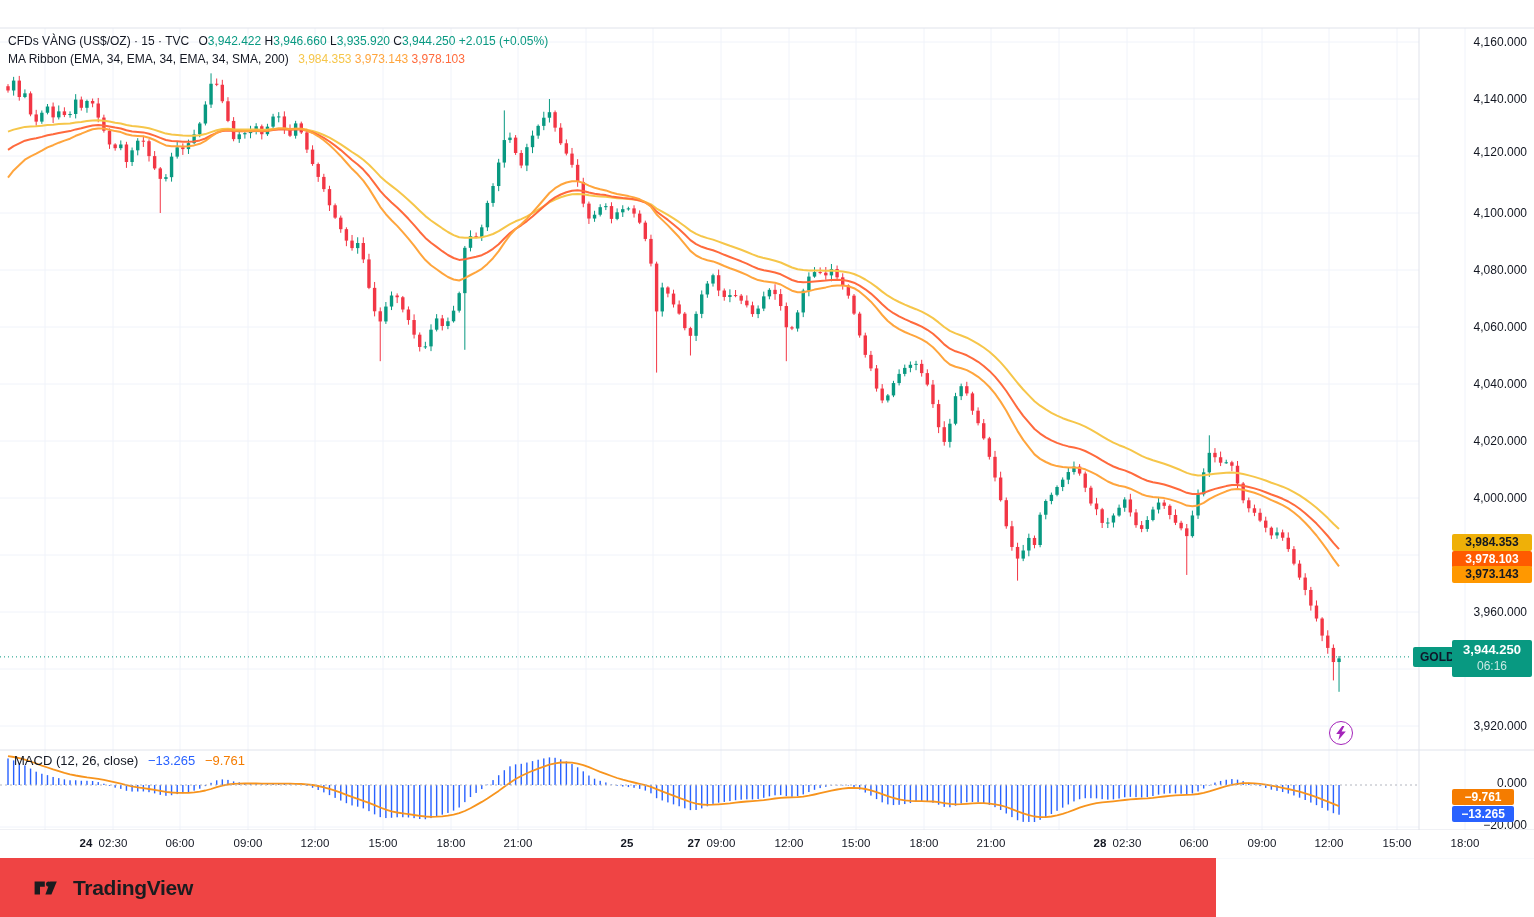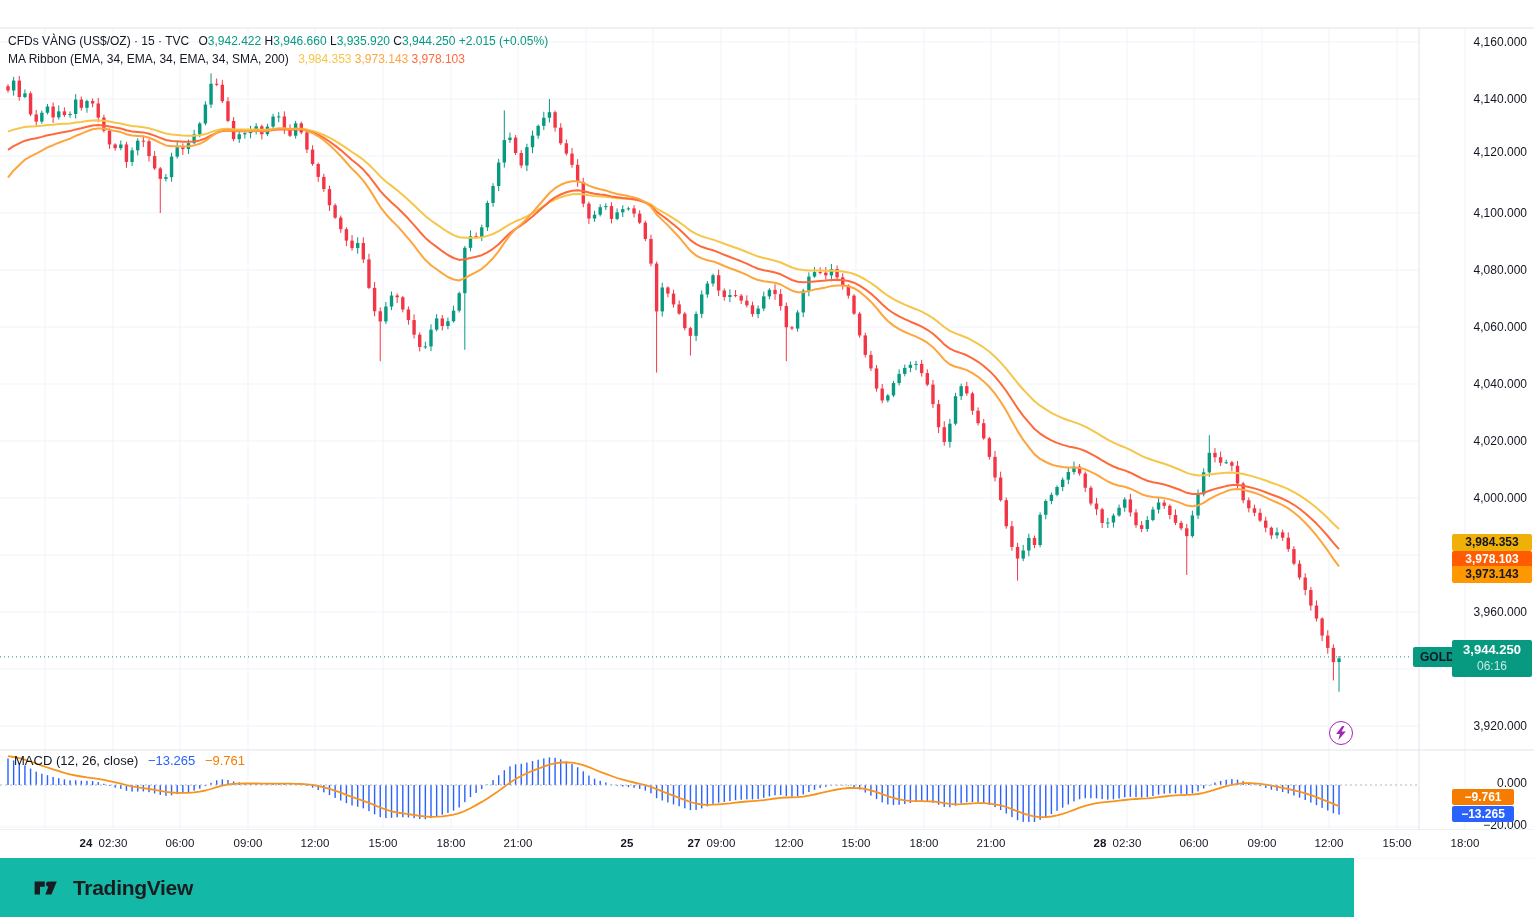--- a/index.html
+++ b/index.html
@@ -17,21 +17,21 @@
   #last-price-box{position:absolute;left:1452px;top:640px;width:80px;height:37px;background:#089981;border-radius:2px;color:#fff;text-align:center;z-index:7;}
   #last-price-box .p{font-size:13px;font-weight:bold;line-height:20px;}
   #last-price-box .cd{font-size:12px;line-height:13px;color:rgba(255,255,255,.78);}
   #gold-tag{position:absolute;left:1413px;top:647px;height:20px;line-height:20px;padding:0 7px;background:#089981;color:#0f172a;font-size:12px;font-weight:bold;border-radius:2px;z-index:7;}
   .macd-tag{position:absolute;left:1452px;width:62px;box-sizing:border-box;font-size:12px;font-weight:bold;color:#fff;text-align:center;border-radius:2px;line-height:16px;height:16px;z-index:6;}
   .time-label{position:absolute;transform:translateX(-50%);font-size:11.5px;color:#131722;white-space:nowrap;}
   .time-label.bold{font-weight:bold;margin-left:41px;}
   #time-axis{left:0;top:830px;width:1534px;height:28px;background:#fff;}
   #time-axis .inner{position:relative;width:100%;height:100%;}
   #time-axis .time-label{top:7px;}
-  #footer{left:0;top:858px;width:1354px;height:59px;background:#14b8a6;}
+  #footer{left:0;top:858px;width:1216px;height:59px;background:#ef4444;}
   #logo{position:absolute;left:34px;top:16px;display:flex;align-items:center;gap:9px;cursor:pointer;}
   #logo .brand{font-size:21px;font-weight:bold;color:#1a1c1f;letter-spacing:-0.3px;}
   #fab-lightning{position:absolute;left:1329px;top:721px;width:24px;height:24px;border:1.8px solid #A424BA;border-radius:50%;box-sizing:border-box;display:flex;align-items:center;justify-content:center;z-index:6;cursor:pointer;background:#fff;}
   #macd-legend{left:14px;top:753px;font-size:13px;color:#131722;white-space:nowrap;z-index:5;}
   .blue{color:#2962FF;}
   .orange{color:#F57C00;}
 </style>
 </head>
 <body>
 

